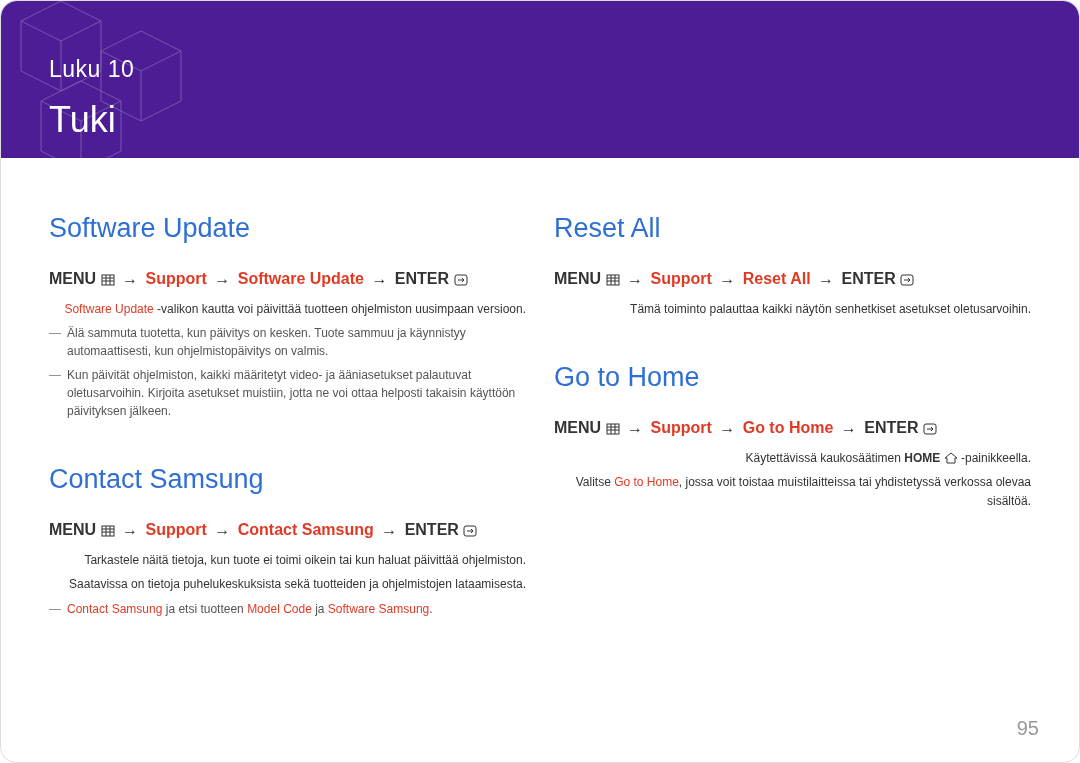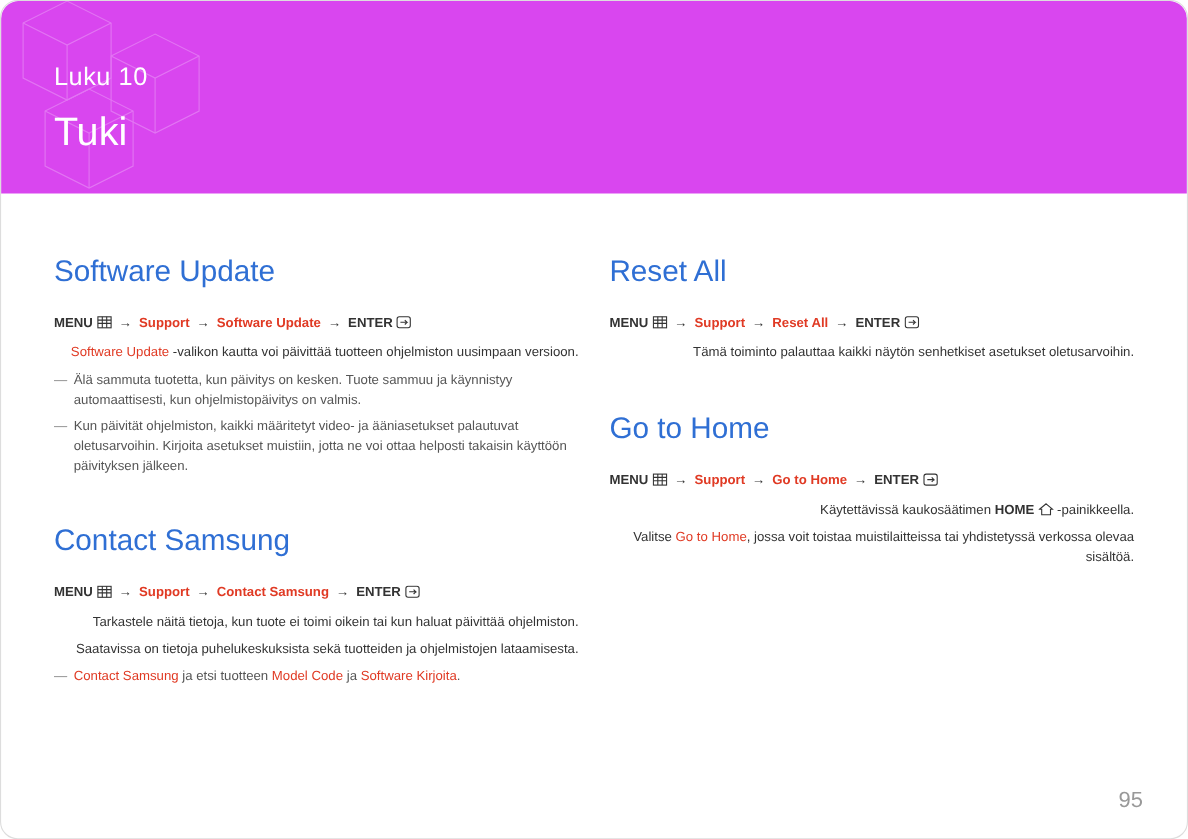--- a/index.html
+++ b/index.html
@@ -8,22 +8,22 @@
     width: 1080px;
     height: 763px;
     background: #ffffff;
     position: relative;
     overflow: hidden;
     color: #333;
     border-radius: 16px;
     border: 1px solid #ddd;
   }
   .banner {
-    background: #d946ef;
-    height: 175px;
+    background: #4c1d95;
+    height: 157px;
     width: 100%;
     padding: 55px 48px 0 48px;
     position: relative;
     color: #fff;
     border-radius: 16px 16px 0 0;
     overflow: hidden;
   }
   .banner svg.cubes {
     position: absolute;
     left: -20px;
@@ -56,21 +56,21 @@
   h2 {
     color: #2f6fd4;
     font-size: 27px;
     font-weight: 500;
     margin-bottom: 22px;
   }
   .section + .section, .section-right + .section-right {
     margin-top: 44px;
   }
   .path {
-    font-size: 12px;
+    font-size: 16px;
     margin-bottom: 8px;
     line-height: 1.6;
   }
   .path .bold { font-weight: 700; }
   .path .red  { color: #e03a24; font-weight: 700; }
   .path .arrow { margin: 0 3px; }
   .icon {
     display: inline-block;
     vertical-align: -2px;
     width: 14px;
@@ -180,21 +180,21 @@
         <span class="bold">ENTER</span>
         <span class="icon"><svg viewBox="0 0 14 12">
               <rect x="1" y="1" width="12" height="10" rx="2" fill="none" stroke="#333" stroke-width="1"></rect>
               <polyline points="4,6 10,6 8,4" fill="none" stroke="#333"></polyline>
               <polyline points="10,6 8,8" fill="none" stroke="#333"></polyline>
             </svg></span>
       </div>
       <div class="body-text">Tarkastele näitä tietoja, kun tuote ei toimi oikein tai kun haluat päivittää ohjelmiston.</div>
       <div class="body-text">Saatavissa on tietoja puhelukeskuksista sekä tuotteiden ja ohjelmistojen lataamisesta.</div>
       <div class="note">
-        <span class="red">Contact Samsung</span><span> ja etsi tuotteen </span><span class="red">Model Code</span><span> ja </span><span class="red">Software Kirjoita</span><span>.</span>
+        <span class="red">Contact Samsung</span><span> ja etsi tuotteen </span><span class="red">Model Code</span><span> ja </span><span class="red">Software Samsung</span><span>.</span>
       </div>
     </div>
 
   </div>
 
   <div class="col">
 
     <div class="section-right">
       <h2>Reset All</h2>
       <div class="path">

